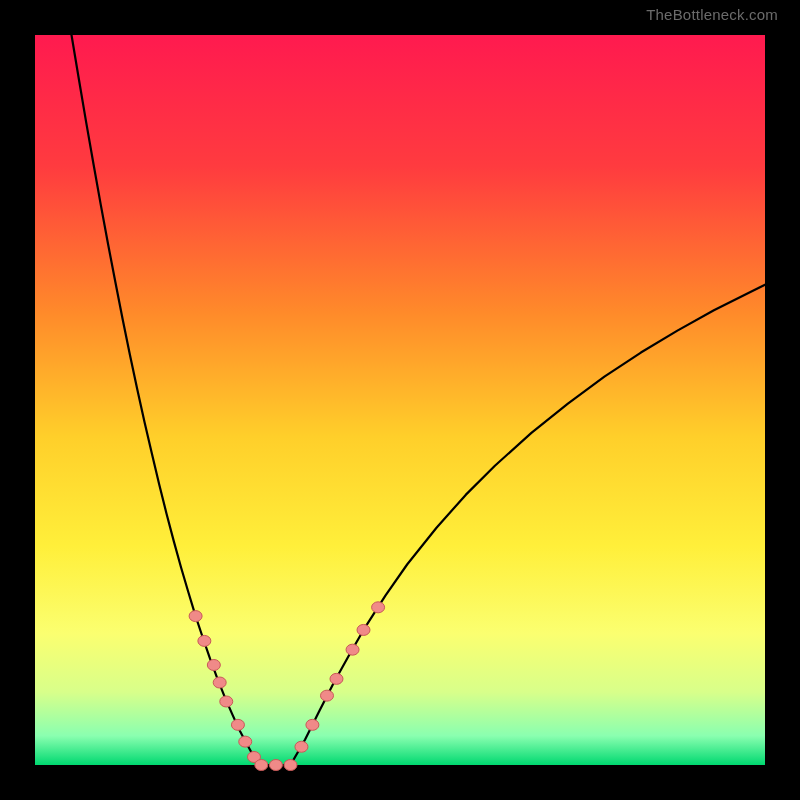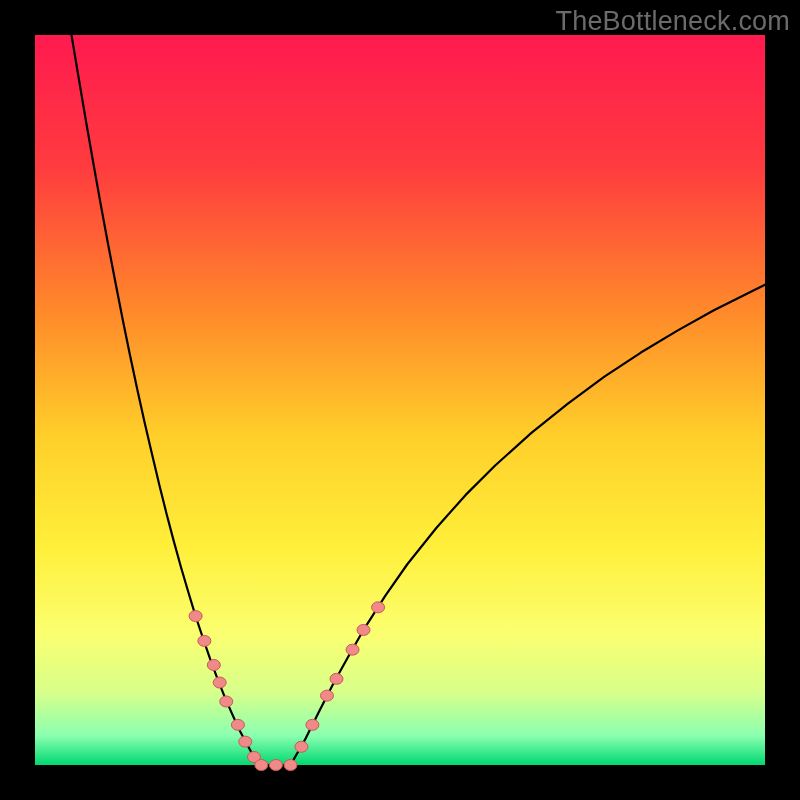--- a/index.html
+++ b/index.html
@@ -23,23 +23,23 @@
     position: absolute;
     left: 35px;
     top: 35px;
     width: 730px;
     height: 730px;
     
   }
   .watermark {
     position: absolute;
     top: 6px;
-    right: 10px;
+    right: 22px;
     color: #6b6b6b;
-    font-size: 27px;
+    font-size: 15px;
     font-weight: 500;
     letter-spacing: 0.2px;
   }
   svg.curve {
     position: absolute;
     left: 0;
     top: 0;
     width: 730px;
     height: 730px;
     overflow: visible;

